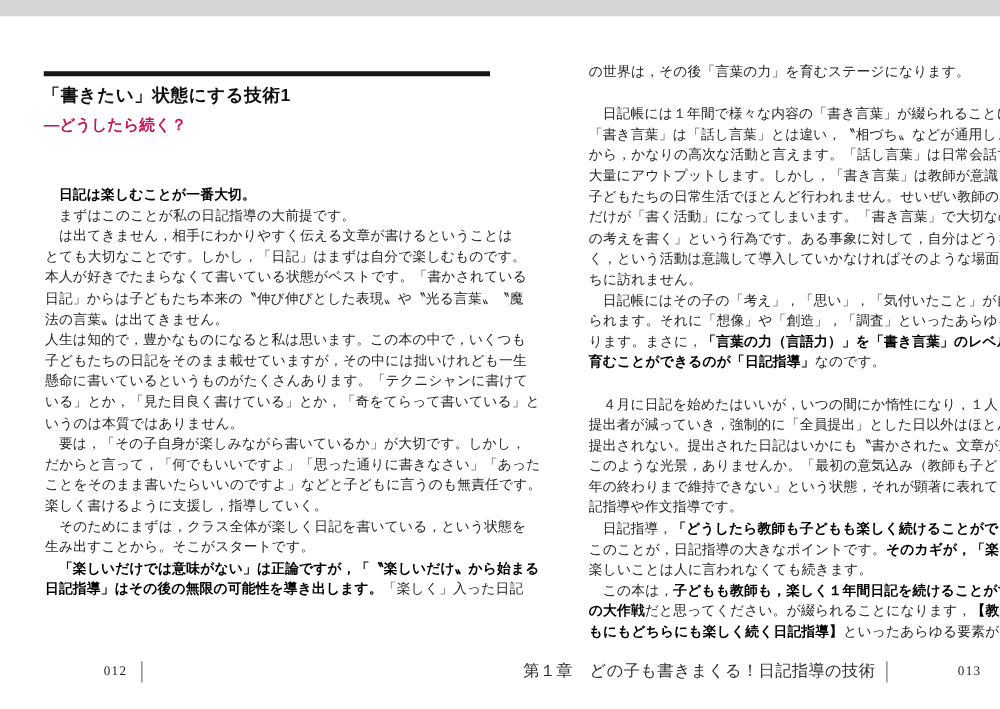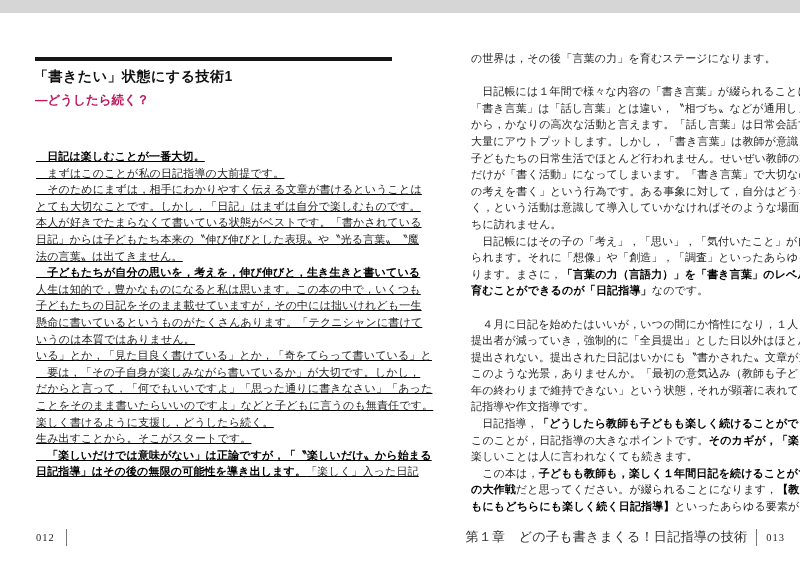--- a/index.html
+++ b/index.html
@@ -13,62 +13,62 @@
       font-size:14px;line-height:26px;color:#101010;letter-spacing:.5px;white-space:nowrap;}
   .page-subtitle{position:absolute;left:35px;top:92px;
       font-family:"Liberation Sans", sans-serif;font-weight:700;
       font-size:12.5px;color:#be185d;white-space:nowrap;}
   .body-col{position:absolute;}
   .body-col .line{height:16.6px;line-height:16.6px;font-size:11px;
       color:#262626;white-space:nowrap;letter-spacing:.15px;}
   .body-col .line span{font-family:"Liberation Serif", serif;}
   .body-col .line span.b{font-family:"Liberation Sans", sans-serif;
       font-weight:700;color:#000;}
-  .left-body{left:36px;top:148px;width:358px;text-decoration:underline;}
+  .left-body{left:36px;top:148px;width:358px;}
   .right-body{left:427px;top:50px;width:354px;margin-left:44px;}
   .footer{position:absolute;top:527px;height:20px;display:flex;
       align-items:center;font-size:10px;color:#333;}
   .footer-left{left:36px;}
   .footer-right{right:15px;}
   .pagenum{font-family:"Liberation Serif", serif;font-size:10.5px;
-      color:#222;letter-spacing:1px;}
+      color:#222;letter-spacing:1px;margin-left:47px;}
   .vbar{display:inline-block;width:1px;height:17px;background:#777;}
   .footer-left .vbar{margin-left:11px;}
   .footer-right .vbar{margin:0 9px;}
   .chapter{font-family:"Liberation Serif", serif;font-size:13px;color:#2e2e2e;
       letter-spacing:.3px;white-space:nowrap;}
 </style>
 </head>
 <body>
 
 <div class="spread">
 
   <div class="top-band" style="background: rgb(214, 214, 214);"></div>
 
   <div class="title-rule" style="background: rgb(22, 22, 22);"></div>
   <div class="page-title">「書きたい」状態にする技術1</div>
   <div class="page-subtitle">―どうしたら続く？</div>
   <div id="left-body" class="body-col left-body">
       <div class="line"><span class="b">　日記は楽しむことが一番大切。</span></div>
       <div class="line"><span>　まずはこのことが私の日記指導の大前提です。</span></div>
-      <div class="line"><span>　そのためにまずは，相手にわかりやすく伝える文章が書けるということは</span></div>
+      <div class="line"><span>　は出てきません，相手にわかりやすく伝える文章が書けるということは</span></div>
       <div class="line"><span>とても大切なことです。しかし，「日記」はまずは自分で楽しむものです。</span></div>
       <div class="line"><span>本人が好きでたまらなくて書いている状態がベストです。「書かされている</span></div>
       <div class="line"><span>日記」からは子どもたち本来の〝伸び伸びとした表現〟や〝光る言葉〟〝魔</span></div>
       <div class="line"><span>法の言葉〟は出てきません。</span></div>
-      <div class="line"><span class="b">　子どもたちが自分の思いを，考えを，伸び伸びと，生き生きと書いている</span></div>
       <div class="line"><span>人生は知的で，豊かなものになると私は思います。この本の中で，いくつも</span></div>
       <div class="line"><span>子どもたちの日記をそのまま載せていますが，その中には拙いけれども一生</span></div>
       <div class="line"><span>懸命に書いているというものがたくさんあります。「テクニシャンに書けて</span></div>
+      <div class="line"><span>いる」とか，「見た目良く書けている」とか，「奇をてらって書いている」と</span></div>
       <div class="line"><span>いうのは本質ではありません。</span></div>
-      <div class="line"><span>いる」とか，「見た目良く書けている」とか，「奇をてらって書いている」と</span></div>
       <div class="line"><span>　要は，「その子自身が楽しみながら書いているか」が大切です。しかし，</span></div>
       <div class="line"><span>だからと言って，「何でもいいですよ」「思った通りに書きなさい」「あった</span></div>
       <div class="line"><span>ことをそのまま書いたらいいのですよ」などと子どもに言うのも無責任です。</span></div>
-      <div class="line"><span>楽しく書けるように支援し，どうしたら続く。</span></div>
+      <div class="line"><span>楽しく書けるように支援し，指導していく。</span></div>
+      <div class="line"><span>　そのためにまずは，クラス全体が楽しく日記を書いている，という状態を</span></div>
       <div class="line"><span>生み出すことから。そこがスタートです。</span></div>
       <div class="line"><span class="b">　「楽しいだけでは意味がない」は正論ですが，「〝楽しいだけ〟から始まる</span></div>
       <div class="line"><span class="b">日記指導」はその後の無限の可能性を導き出します。</span><span>「楽しく」入った日記</span></div>
     </div>
   <div class="footer footer-left">
     <span class="pagenum">012</span>
     <span class="vbar"></span>
   </div>
 
   <div id="right-body" class="body-col right-body">

